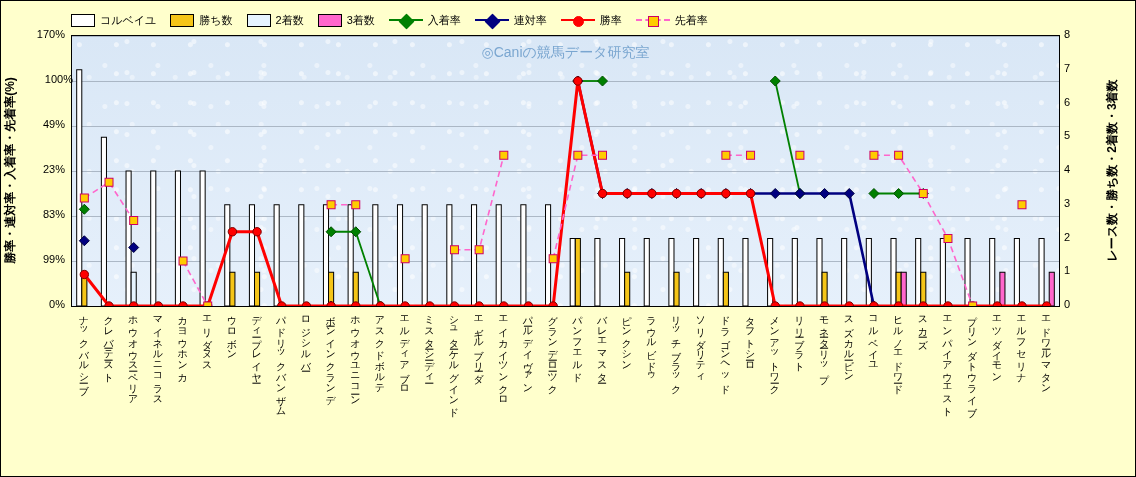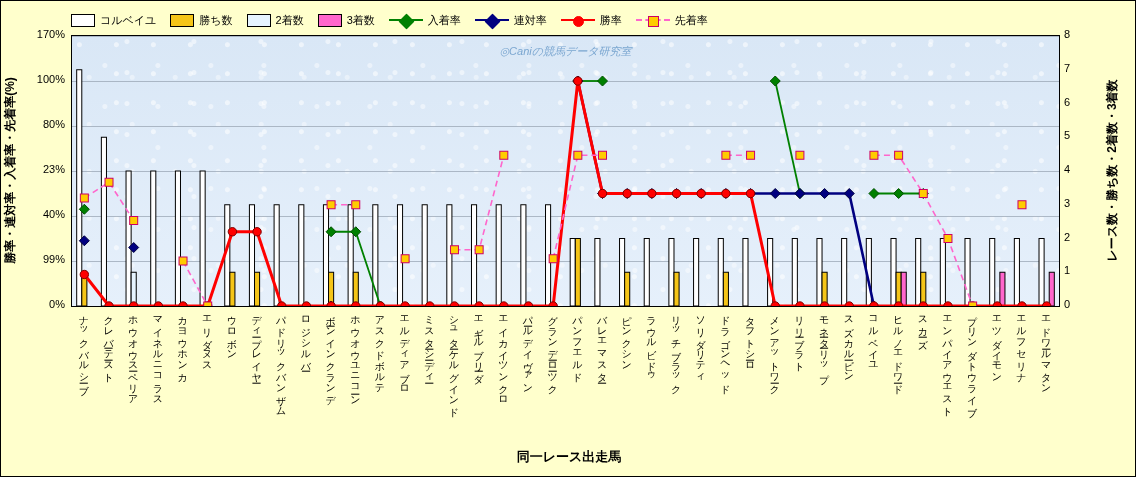--- a/index.html
+++ b/index.html
@@ -28,21 +28,21 @@
         background-image:
           radial-gradient(circle at 20% 30%, rgba(255,255,255,.55) 0 2px, transparent 3px),
           radial-gradient(circle at 62% 72%, rgba(255,255,255,.45) 0 2px, transparent 3px),
           radial-gradient(circle at 82% 18%, rgba(255,255,255,.5) 0 2px, transparent 3px),
           radial-gradient(circle at 40% 88%, rgba(255,255,255,.4) 0 2px, transparent 3px),
           linear-gradient(180deg,#d9e7f6,#e6f0fb);
         background-size:37px 29px,53px 41px,67px 31px,43px 47px,100% 100%;
         overflow:hidden;}
   .gridline{position:absolute;left:0;width:100%;height:1px;background:#9aa6b4;opacity:.75;}
   #plot svg{position:absolute;left:0;top:0;}
-  .watermark{position:absolute;left:50%;top:8px;transform:translateX(-50%);font-size:11px;color:#7aa6d0;white-space:nowrap;font-style:italic;}
+  .watermark{position:absolute;left:50%;top:8px;transform:translateX(-50%);font-size:14px;color:#7aa6d0;white-space:nowrap;}
 
   
   .ylab{position:absolute;font-size:11px;color:#000;text-align:right;width:60px;}
   .ylab-r{position:absolute;font-size:11px;color:#000;text-align:left;width:40px;}
   #ytitle{position:absolute;left:-2px;top:34px;height:270px;width:22px;display:flex;align-items:center;justify-content:center;}
   #ytitle span{transform:rotate(-90deg);white-space:nowrap;font-size:12px;font-weight:bold;}
   #ytitle-r{position:absolute;left:1100px;top:34px;height:270px;width:22px;display:flex;align-items:center;justify-content:center;}
   #ytitle-r span{transform:rotate(-90deg);white-space:nowrap;font-size:12px;font-weight:bold;}
   #xtitle{position:absolute;left:0;top:447px;width:1136px;text-align:center;font-size:13px;font-weight:bold;}
 
@@ -280,24 +280,24 @@
         <rect x="847.2875" y="153.5" width="8" height="8" fill="#ffcc00" stroke="#cc0066" stroke-width="1"></rect>
         <rect x="871.9625" y="198.5" width="8" height="8" fill="#ffcc00" stroke="#cc0066" stroke-width="1"></rect>
         <rect x="896.6375" y="266" width="8" height="8" fill="#ffcc00" stroke="#cc0066" stroke-width="1"></rect>
         <rect x="945.9875" y="164.75" width="8" height="8" fill="#ffcc00" stroke="#cc0066" stroke-width="1"></rect>
       </svg>
     </div>
 
   <div id="yticks">
       <div class="ylab" style="left: 4px; top: 297px;">0%</div>
       <div class="ylab" style="left: 4px; top: 252px;">99%</div>
-      <div class="ylab" style="left: 4px; top: 207px;">40%</div>
+      <div class="ylab" style="left: 4px; top: 207px;">83%</div>
       <div class="ylab" style="left: 4px; top: 162px;">23%</div>
-      <div class="ylab" style="left: 4px; top: 117px;">80%</div>
-      <div class="ylab" style="left: 4px; top: 72px;">100%</div>
+      <div class="ylab" style="left: 4px; top: 117px;">49%</div>
+      <div class="ylab" style="left: 12px; top: 72px;">100%</div>
       <div class="ylab" style="left: 4px; top: 27px;">170%</div>
     </div>
   <div id="yticks-r">
       <div class="ylab-r" style="left: 1063px; top: 297px;">0</div>
       <div class="ylab-r" style="left: 1063px; top: 263.25px;">1</div>
       <div class="ylab-r" style="left: 1063px; top: 229.5px;">2</div>
       <div class="ylab-r" style="left: 1063px; top: 195.75px;">3</div>
       <div class="ylab-r" style="left: 1063px; top: 162px;">4</div>
       <div class="ylab-r" style="left: 1063px; top: 128.25px;">5</div>
       <div class="ylab-r" style="left: 1063px; top: 94.5px;">6</div>
@@ -341,14 +341,13 @@
       <div class="xlab" style="left: 796.938px;">コルベイユ</div>
       <div class="xlab" style="left: 821.612px;">ヒルノエドワード</div>
       <div class="xlab" style="left: 846.288px;">スカーズ</div>
       <div class="xlab" style="left: 870.962px;">エンパイアウエスト</div>
       <div class="xlab" style="left: 895.638px;">プリンダトウライブ</div>
       <div class="xlab" style="left: 920.312px;">エツダイモン</div>
       <div class="xlab" style="left: 944.987px;">エルフセリナ</div>
       <div class="xlab" style="left: 969.663px;">エドワールマタン</div>
     </div>
 
-  <div id="xtitle">同一レース出走馬</div>
 </div>
 
 </body></html>

